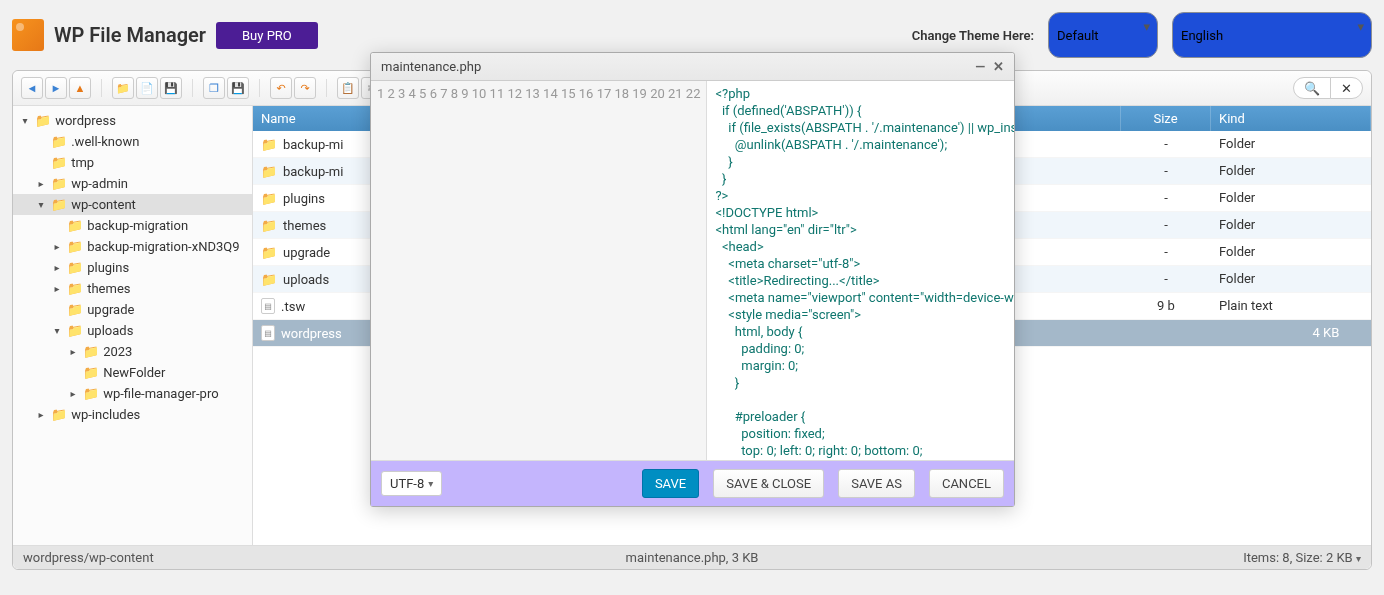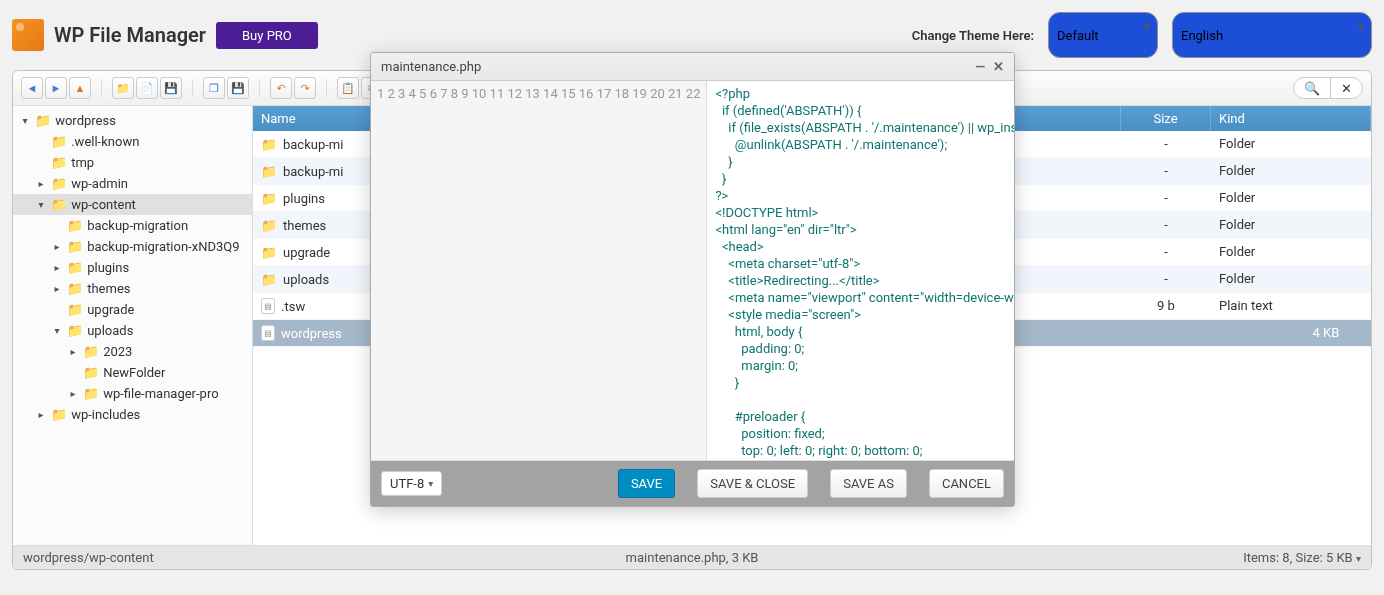--- a/index.html
+++ b/index.html
@@ -55,21 +55,21 @@
 .statusbar { display: flex; justify-content: space-between; padding: 4px 10px; border-top: 1px solid #ddd; font-size: 13px; color: #555; background: #e5e5e5; border-radius: 0 0 6px 6px; align-items: center; }
 .status-center { position: absolute; left: 50%; transform: translateX(-50%); }
 .dialog { position: absolute; top: 52px; left: 370px; width: 645px; height: 455px; background: white; border: 1px solid #aaa; border-radius: 3px; box-shadow: 0 4px 20px rgba(0,0,0,0.2); display: flex; flex-direction: column; z-index: 100; }
 .dialog-titlebar { display: flex; align-items: center; justify-content: space-between; padding: 6px 10px; background: linear-gradient(#f0f0f0,#e8e8e8); border-bottom: 1px solid #ccc; border-radius: 3px 3px 0 0; }
 .dialog-title { font-size: 13px; color: #444; }
 .dialog-controls { display: flex; gap: 8px; }
 .dialog-controls span { cursor: pointer; color: #666; font-size: 13px; font-weight: bold; }
 .editor { flex: 1; display: flex; overflow: hidden; font-family: 'Consolas', 'Monaco', monospace; font-size: 13px; }
 .gutter { background: #f5f5f5; border-right: 1px solid #ddd; padding: 4px 6px 4px 6px; text-align: right; color: #999; line-height: 17px; user-select: none; }
 .code { flex: 1; padding: 4px 8px; line-height: 17px; white-space: pre; color: #0f766e; overflow: hidden; }
-.dialog-footer { display: flex; align-items: center; padding: 8px 10px; border-top: 1px solid #ddd; gap: 22px; background: #a3a3a3; }
+.dialog-footer { display: flex; align-items: center; padding: 8px 10px; border-top: 1px solid #ddd; gap: 14px; background: #c4b5fd; }
 .encoding { border: 1px solid #ccc; padding: 4px 8px; border-radius: 3px; font-size: 13px; background: white; display: flex; align-items: center; gap: 4px; }
 .dialog-footer .spacer { flex: 1; }
 .dbtn { border: 1px solid #ccc; padding: 6px 12px; background: linear-gradient(#fff,#f0f0f0); border-radius: 3px; font-size: 13px; cursor: pointer; color: #444; }
 .dbtn.primary { background: #008ec2; color: white; border-color: #0073aa; }
 .caret { color: #666; font-size: 10px; }
 </style>
 </head>
 <body>
 
 <div class="app">
@@ -272,21 +272,21 @@
               </div>
               <div class="col col-size">4 KB</div>
             </div>
           </div>
       </div>
     </div>
 
     <div class="statusbar">
       <span>wordpress/wp-content</span>
       <span class="status-center">maintenance.php, 3 KB</span>
-      <span><span>Items: 8, Size: 5 KB</span> <span class="caret">▾</span></span>
+      <span><span>Items: 8, Size: 2 KB</span> <span class="caret">▾</span></span>
     </div>
   </div>
 
   <div class="dialog">
     <div class="dialog-titlebar">
       <span class="dialog-title">maintenance.php</span>
       <div class="dialog-controls">
         <span>—</span>
         <span>✕</span>
       </div>

